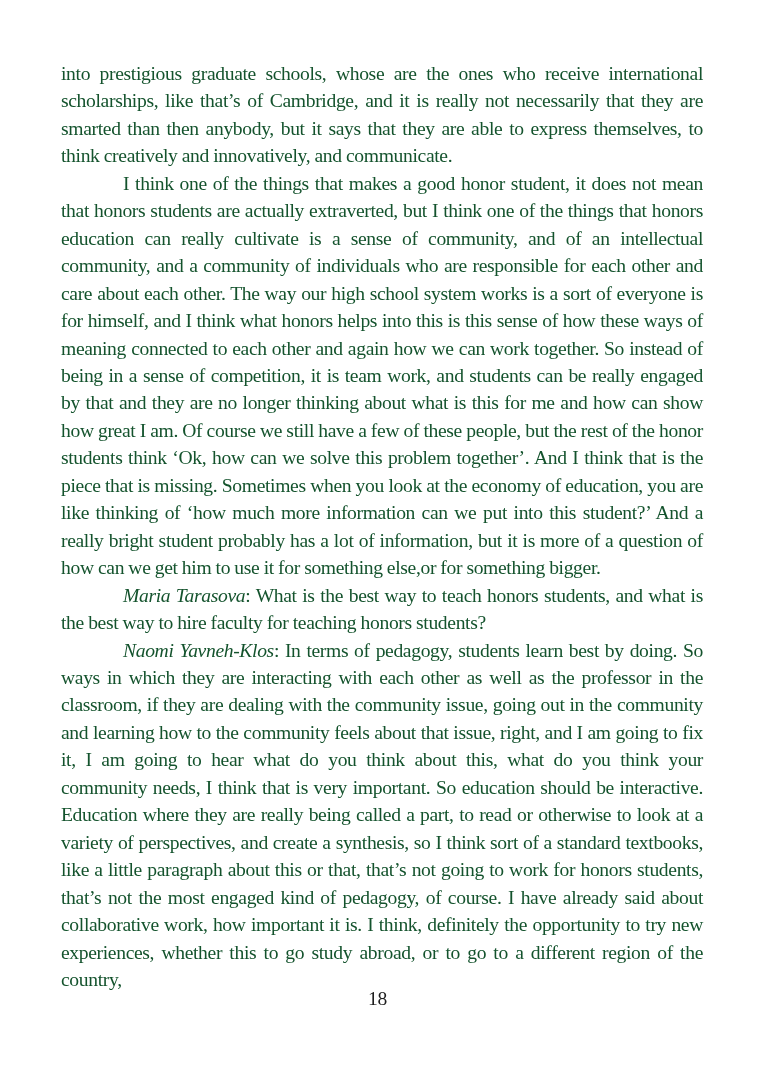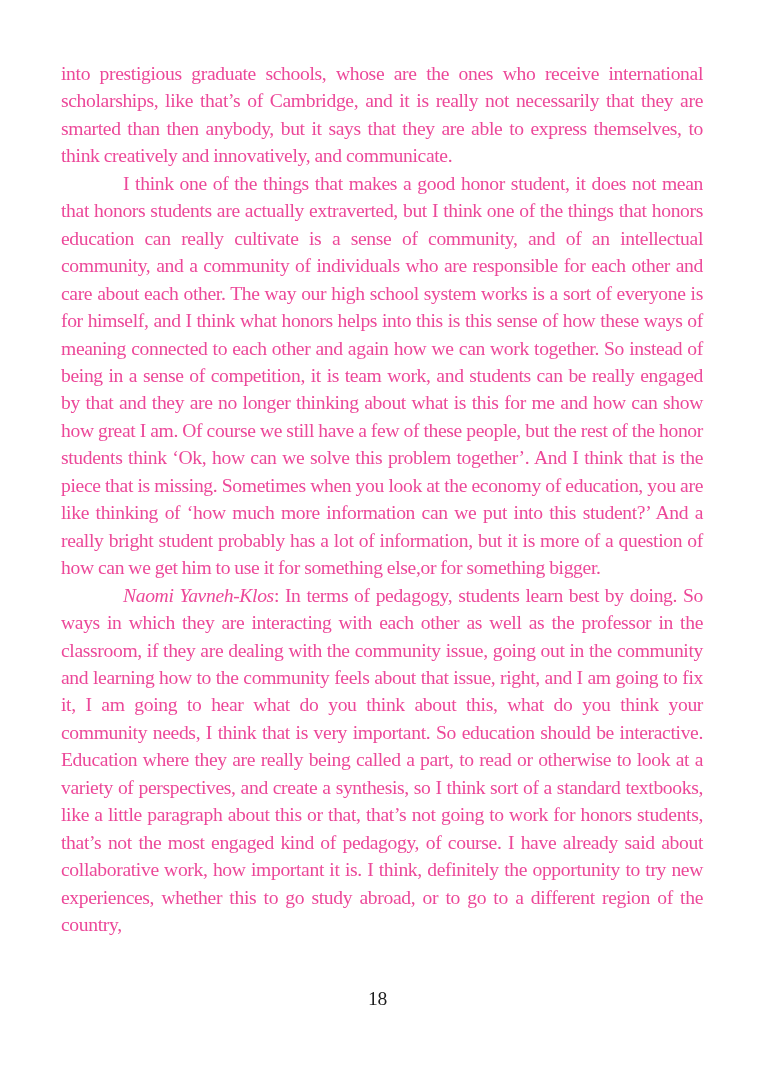--- a/index.html
+++ b/index.html
@@ -14,21 +14,21 @@
       overflow: hidden;
     }
     .page {
       position: absolute;
       left: 61px;
       top: 60px;
       width: 642px;
       font-family: "Liberation Serif", "DejaVu Serif", serif;
       font-size: 19.6px;
       line-height: 27.45px;
-      color: #ec4899;
+      color: #14532d;
       text-align: justify;
       letter-spacing: -0.35px;
       word-spacing: -0.3px;
     }
     .para {
       margin: 0;
       text-indent: 0;
       text-align-last: left;
     }
     .para.indent {
@@ -55,17 +55,20 @@
 <body>
 
 <div class="page">
   <p class="para">
     <span>into prestigious graduate schools, whose are the ones who receive international scholarships, like that’s of Cambridge, and it is really not necessarily that they are smarted than then anybody, but it says that they are able to express themselves, to think creatively and innovatively, and communicate.</span>
   </p>
   <p class="para indent">
     <span>I think one of the things that makes a good honor student, it does not mean that honors students are actually extraverted, but I think one of the things that honors education can really cultivate is a sense of community, and of an intellectual community, and a community of individuals who are responsible for each other and care about each other. The way our high school system works is a sort of everyone is for himself, and I think what honors helps into this is this sense of how these ways of meaning connected to each other and again how we can work together. So instead of being in a sense of competition, it is team work, and students can be really engaged by that and they are no longer thinking about what is this for me and how can show how great I am. Of course we still have a few of these people, but the rest of the honor students think ‘Ok, how can we solve this problem together’. And I think that is the piece that is missing. Sometimes when you look at the economy of education, you are like thinking of ‘how much more information can we put into this student?’ And a really bright student probably has a lot of information, but it is more of a question of how can we get him to use it for something else,or for something bigger.</span>
   </p>
   <p class="para indent">
+    <span class="speaker">Maria Tarasova</span><span>: What is the best way to teach honors students, and what is the best way to hire faculty for teaching honors students?</span>
+  </p>
+  <p class="para indent">
     <span class="speaker">Naomi Yavneh-Klos</span><span>: In terms of pedagogy, students learn best by doing. So ways in which they are interacting with each other as well as the professor in the classroom, if they are dealing with the community issue, going out in the community and learning how to the community feels about that issue, right, and I am going to fix it, I am going to hear what do you think about this, what do you think your community needs, I think that is very important. So education should be interactive. Education where they are really being called a part, to read or otherwise to look at a variety of perspectives, and create a synthesis, so I think sort of a standard textbooks, like a little paragraph about this or that, that’s not going to work for honors students, that’s not the most engaged kind of pedagogy, of course. I have already said about collaborative work, how important it is. I think, definitely the opportunity to try new experiences, whether this to go study abroad, or to go to a different region of the country,</span>
   </p>
 </div>
 
 <div class="page-number">18</div>
 
 </body></html>

